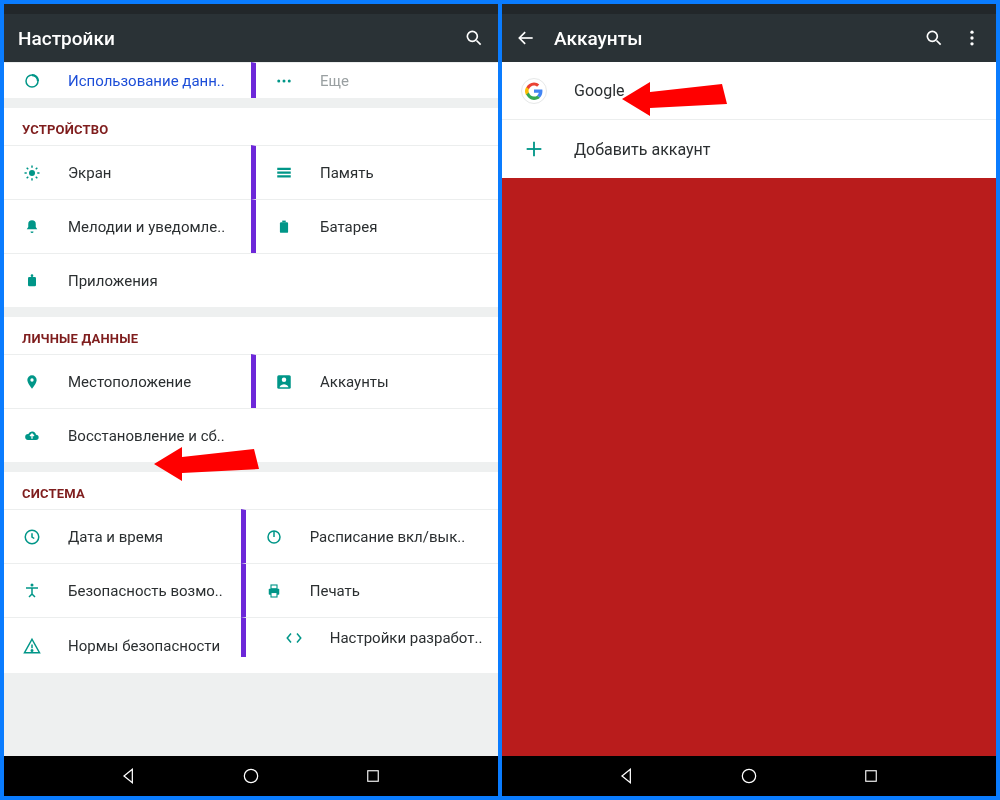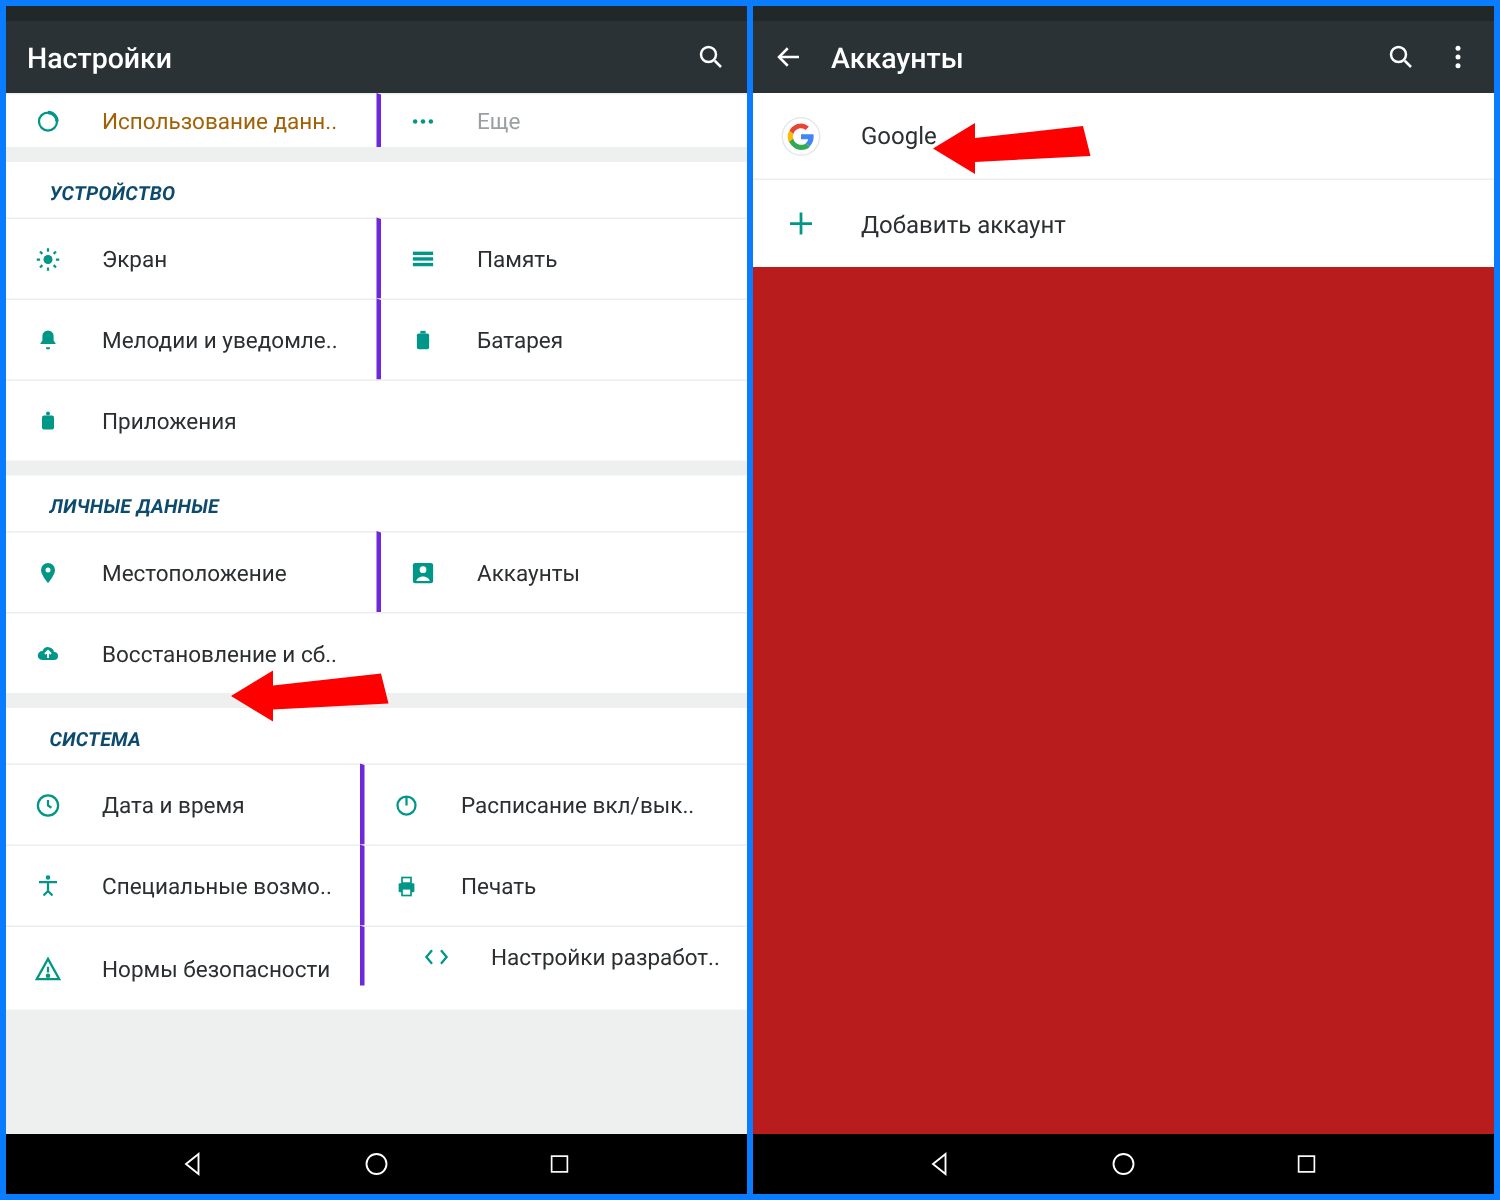--- a/index.html
+++ b/index.html
@@ -43,40 +43,39 @@
     overflow: hidden;
     background: #eef0f0;
     display: flex;
     flex-direction: column;
   }
   .card {
     background: #fff;
     margin-bottom: 10px;
   }
   .section-header {
-    color: #0c4a6e;
+    color: #7f1d1d;
     font-size: 13px;
     font-weight: 700;
-    padding: 14px 29px 8px;
+    padding: 14px 18px 8px;
     letter-spacing: 0.2px;
-    font-style: italic;
   }
   .grid2 {
     display: grid;
     grid-template-columns: 1fr 1fr;
   }
   .item {
     display: flex;
     align-items: center;
     height: 54px;
     padding: 0 18px;
     border-top: 1px solid #eceeee;
     gap: 26px;
   }
-  .grid2 .item:nth-child(2n) { border-left: 3px solid #6d28d9; }
+  .grid2 .item:nth-child(2n) { border-left: 5px solid #6d28d9; }
   .item .ic {
     width: 20px;
     height: 20px;
     display: flex;
     align-items: center;
     justify-content: center;
     flex-shrink: 0;
   }
   .item .lbl {
     color: #2b2f31;
@@ -144,21 +143,21 @@
 
     <div class="card" style="margin-bottom:10px;">
       <div class="grid2">
         <div class="item partial">
           <span class="ic">
             <svg viewBox="0 0 24 24" width="18" height="18" fill="none" stroke="#009688" stroke-width="2">
                 <circle cx="12" cy="12" r="8"></circle>
                 <path d="M12 4 A8 8 0 0 1 20 12" stroke-width="3"></path>
               </svg>
           </span>
-          <span class="lbl" style="color:#a16207">Использование данн..</span>
+          <span class="lbl" style="color:#1d4ed8">Использование данн..</span>
         </div>
         <div class="item partial">
           <span class="ic">
             <svg viewBox="0 0 24 24" width="18" height="18" fill="#009688">
                 <circle cx="5" cy="12" r="2"></circle>
                 <circle cx="12" cy="12" r="2"></circle>
                 <circle cx="19" cy="12" r="2"></circle>
               </svg>
           </span>
           <span class="lbl" style="color:#9aa0a2">Еще</span>
@@ -282,21 +281,21 @@
             </span>
           <span class="lbl">Расписание вкл/вык..</span>
         </div>
         <div class="item">
           <span class="ic">
               <svg viewBox="0 0 24 24" width="18" height="18" fill="#009688">
                 <circle cx="12" cy="4" r="2"></circle>
                 <path d="M4 8h16M12 8v8M8 20l4-4 4 4" stroke="#009688" stroke-width="2" fill="none"></path>
               </svg>
             </span>
-          <span class="lbl">Специальные возмо..</span>
+          <span class="lbl">Безопасность возмо..</span>
         </div>
         <div class="item">
           <span class="ic">
               <svg viewBox="0 0 24 24" width="18" height="18" fill="#009688">
                 <rect x="5" y="9" width="14" height="8" rx="1"></rect>
                 <rect x="8" y="4" width="8" height="5" fill="#fff" stroke="#009688" stroke-width="1.5"></rect>
                 <rect x="8" y="14" width="8" height="6" fill="#fff" stroke="#009688" stroke-width="1.5"></rect>
               </svg>
             </span>
           <span class="lbl">Печать</span>

